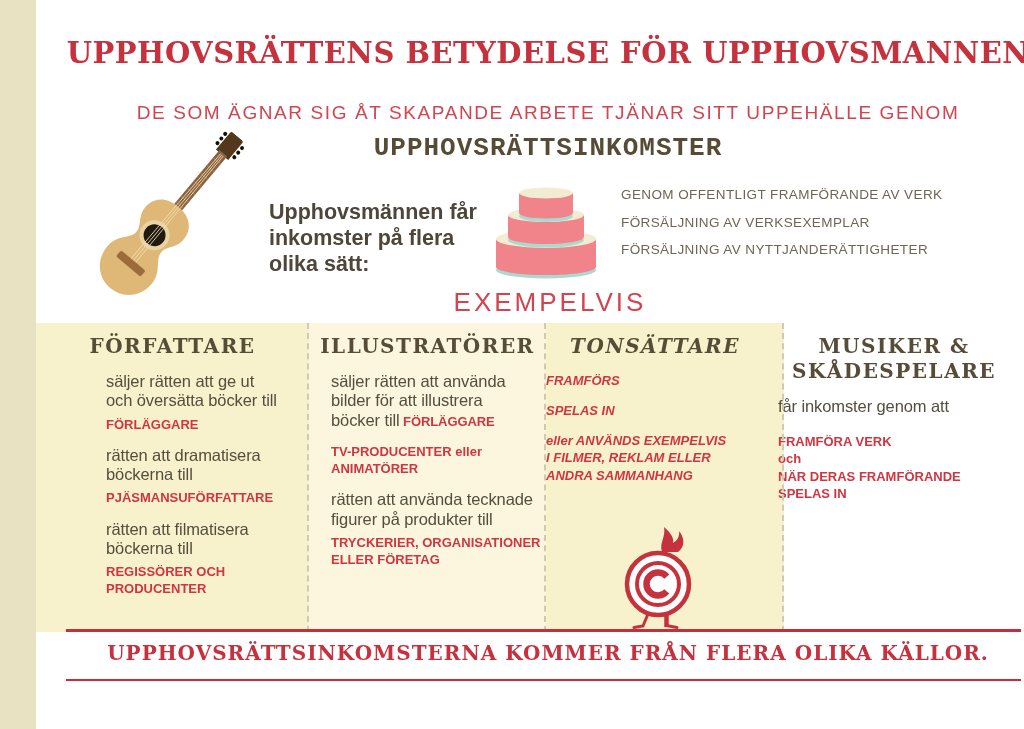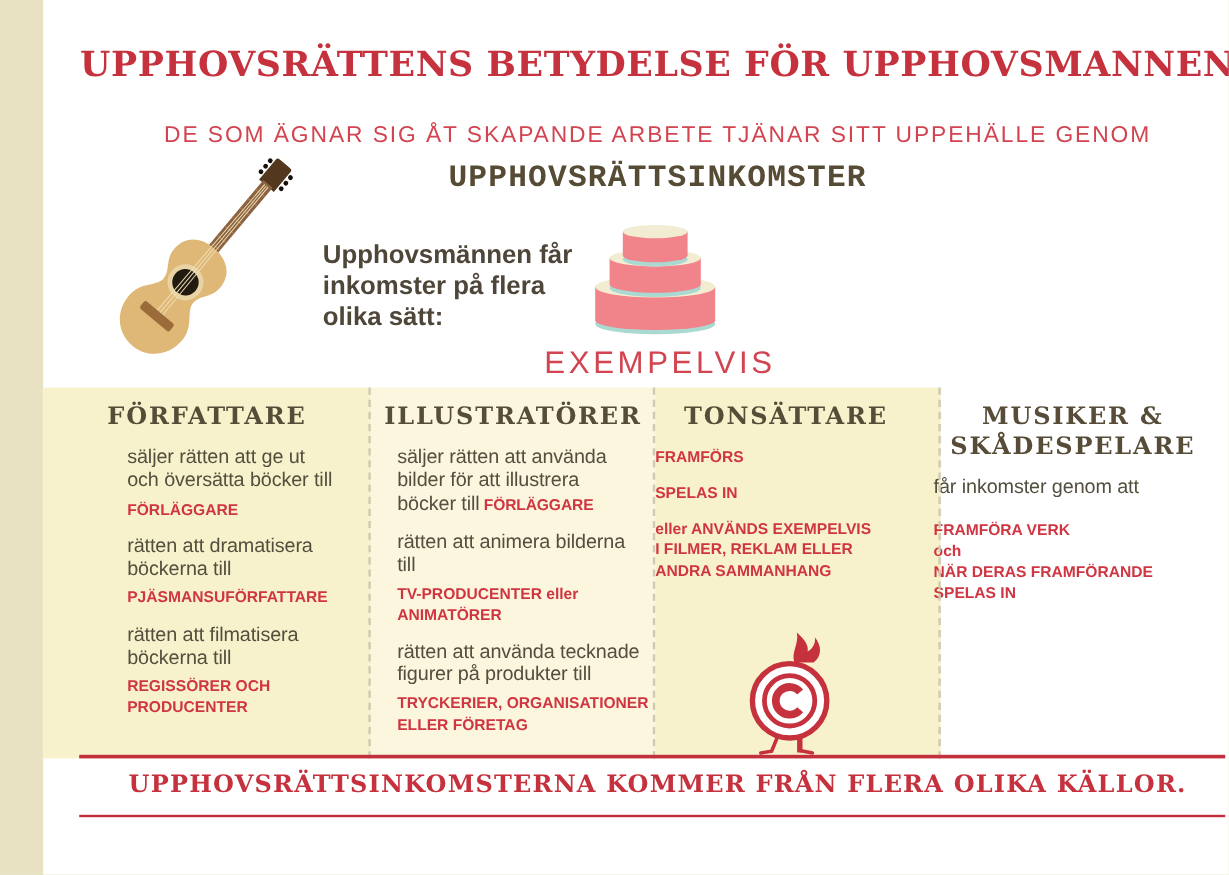--- a/index.html
+++ b/index.html
@@ -41,21 +41,21 @@
   .guitar{position:absolute;left:85px;top:110px;width:90px;height:200px;
     transform:rotate(40deg);transform-origin:50% 55%;}
   .cake{position:absolute;left:452px;top:181px;width:116px;height:100px;}
   .mascot{position:absolute;left:586px;top:524px;width:72px;height:106px;}
   
   .column{
     position:absolute;top:323px;height:309px;box-sizing:border-box;padding-top:11px;
   }
   .col-0{left:0;width:273px;background:#f8f2cc;padding-left:70px;padding-right:4px;}
   .col-1{left:273px;width:237px;background:#fbf6dd;padding-left:22px;padding-right:2px;}
-  .col-2{left:510px;width:238px;background:#f8f2cc;padding-right:2px;}
+  .col-2{left:510px;width:238px;background:#f8f2cc;padding-right:2px;font-style:italic;}
   .col-3{left:720px;width:276px;background:transparent;padding-left:22px;padding-right:12px;}
   .column h3{
     margin:0 0 13px;text-align:center;font-family:"DejaVu Serif",serif;font-weight:700;
     font-size:20px;color:#564c38;letter-spacing:1.5px;white-space:pre-line;line-height:1.25;
   }
   .col-0 h3{margin-left:-70px;margin-right:-4px;}
   .col-1 h3{margin-left:-22px;margin-right:-2px;}
   .col-2 h3{margin-left:-20px;margin-right:-2px;}
   .col-3 h3{margin-left:-22px;margin-right:-12px;}
   .block{margin-bottom:13px;}
@@ -127,20 +127,25 @@
     <path d="M8,58 L8,86 A50,8 0 0 0 108,86 L108,58 Z" fill="#f1838a"></path>
     <ellipse cx="58" cy="58" rx="50" ry="9" fill="#f2ecd2"></ellipse>
     <ellipse cx="58" cy="59" rx="38" ry="7.5" fill="#a9d9d0"></ellipse>
     <path d="M20,34 L20,56 A38,7 0 0 0 96,56 L96,34 Z" fill="#f1838a"></path>
     <ellipse cx="58" cy="34" rx="38" ry="7" fill="#f2ecd2"></ellipse>
     <ellipse cx="58" cy="35" rx="27" ry="6" fill="#a9d9d0"></ellipse>
     <path d="M31,12 L31,32 A27,5.5 0 0 0 85,32 L85,12 Z" fill="#f1838a"></path>
     <ellipse cx="58" cy="12" rx="27" ry="5.5" fill="#f2ecd2"></ellipse>
   </svg>
 
+  <ul class="sources">
+      <li>GENOM OFFENTLIGT FRAMFÖRANDE AV VERK</li>
+      <li>FÖRSÄLJNING AV VERKSEXEMPLAR</li>
+      <li>FÖRSÄLJNING AV NYTTJANDERÄTTIGHETER</li>
+    </ul>
 
   <p class="exempelvis">EXEMPELVIS</p>
 
   <div id="columns">
       <section class="column col-0">
         <h3>FÖRFATTARE</h3>
         <div class="block">
           <p class="plain">säljer rätten att ge ut
 och översätta böcker till</p>
           <p class="red">FÖRLÄGGARE</p>
@@ -158,22 +163,20 @@
         </div>
       </section>
       <section class="column col-1">
         <h3>ILLUSTRATÖRER</h3>
         <div class="block">
           <p class="plain">säljer rätten att använda
 bilder för att illustrera
 böcker till<span class="red-inline"> FÖRLÄGGARE</span></p>
         </div>
         <div class="block">
-          <p class="plain">rätten att animera bilderna
-till</p>
           <p class="red">TV-PRODUCENTER eller
 ANIMATÖRER</p>
         </div>
         <div class="block">
           <p class="plain">rätten att använda tecknade
 figurer på produkter till</p>
           <p class="red">TRYCKERIER, ORGANISATIONER
 ELLER FÖRETAG</p>
         </div>
       </section>

